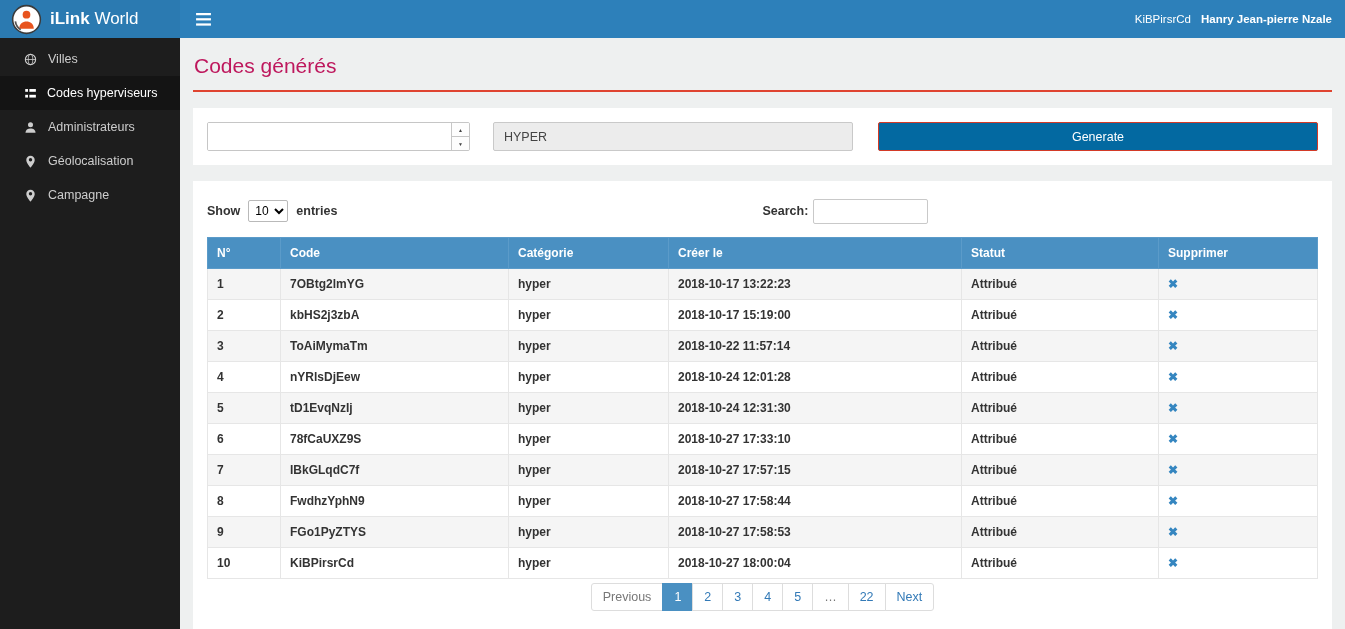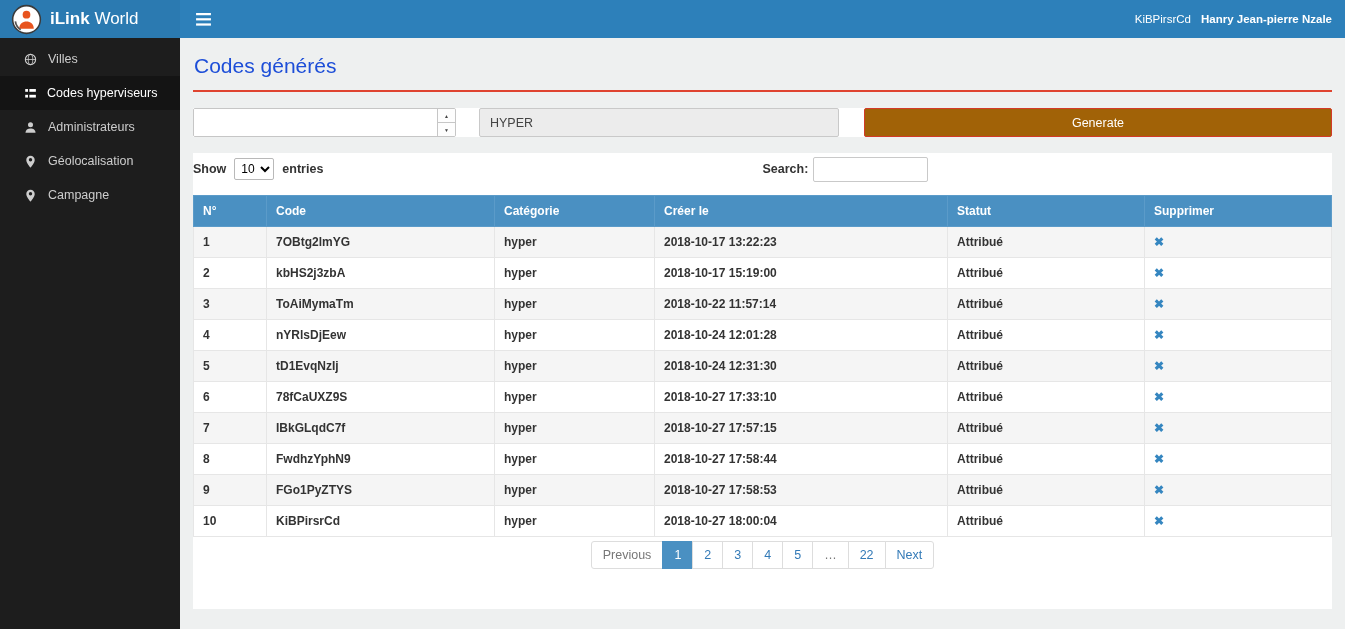--- a/index.html
+++ b/index.html
@@ -21,32 +21,32 @@
   .welcome b { font-weight:700; margin-left:10px; }
   
   .sidebar { position:fixed; top:38px; left:0; bottom:0; width:180px; background:#1d1d1d; z-index:15; padding-top:4px; }
   .side-item { display:flex; align-items:center; gap:10px; padding:10px 24px; color:#cdcdcd; font-size:12.5px; cursor:pointer; }
   .side-item.active { background:#141414; color:#fff; }
   .side-icon { width:14px; display:flex; }
   .side-icon svg { width:13px; height:13px; fill:currentColor; }
   .side-label { white-space:nowrap; }
   
   .content { margin-left:180px; padding-top:38px; }
-  .page-title { font-size:21px; font-weight:400; color:#1d4ed8; margin:16px 14px 12px; }
+  .page-title { font-size:21px; font-weight:400; color:#be185d; margin:16px 14px 12px; }
   .red-rule { border:0; border-top:2px solid #df4430; margin:0 13px 16px; }
-  .box { background:#fff; margin:0 13px 16px; }
+  .box { background:#fff; margin:0 13px 16px; padding:14px; }
   
   .gen-box { display:flex; align-items:center; }
   .num-box { width:263px; height:29px; border:1px solid #c6c6c6; border-radius:2px; background:#fff; display:flex; overflow:hidden; }
   .num-box input { flex:1; border:0; outline:none; padding:0 8px; font-size:13px; font-family:inherit; min-width:0; }
   .spinner { width:18px; border-left:1px solid #c6c6c6; display:flex; flex-direction:column; background:#fdfdfd; }
   .spinner span { flex:1; display:flex; align-items:center; justify-content:center; font-size:5px; color:#444; cursor:pointer; }
   .spinner span:first-child { border-bottom:1px solid #c6c6c6; }
   .cat-input { width:360px; height:29px; margin-left:23px; border:1px solid #c9c9c9; border-radius:2px; background:#ececec; color:#444; padding:0 10px; font-size:12.5px; font-family:inherit; }
-  .gen-btn { flex:1; margin-left:25px; height:29px; background:#a16207; border:1px solid #d33a27; border-radius:2px; color:#fff; font-size:12.5px; font-family:inherit; cursor:pointer; }
+  .gen-btn { flex:1; margin-left:25px; height:29px; background:#0369a1; border:1px solid #d33a27; border-radius:2px; color:#fff; font-size:12.5px; font-family:inherit; cursor:pointer; }
   
   .table-box { margin-bottom:0; padding-bottom:40px; min-height:430px; }
   .controls { position:relative; display:flex; align-items:center; height:32px; margin-bottom:10px; font-size:12.5px; font-weight:700; color:#333; }
   .controls select { margin:0 8px; font-size:12px; padding:2px; border:1px solid #b9b9b9; border-radius:2px; background:#fff; font-family:inherit; }
   .search-wrap { position:absolute; left:50%; display:flex; align-items:center; }
   .search-wrap input { margin-left:5px; width:115px; height:25px; border:1px solid #c9c9c9; border-radius:2px; padding:0 6px; font-size:12px; font-family:inherit; font-weight:400; }
   table.data { width:100%; border-collapse:collapse; font-size:12px; border:1px solid #d8d8d8; }
   table.data thead th { background:#4a90c2; color:#fff; text-align:left; font-weight:700; padding:8px 9px; border:1px solid #5b9bc9; cursor:pointer; }
   table.data tbody td { padding:8px 9px; border:1px solid #e6e6e6; font-weight:600; color:#333; }
   table.data tbody tr:nth-child(odd) { background:#f5f5f5; }

